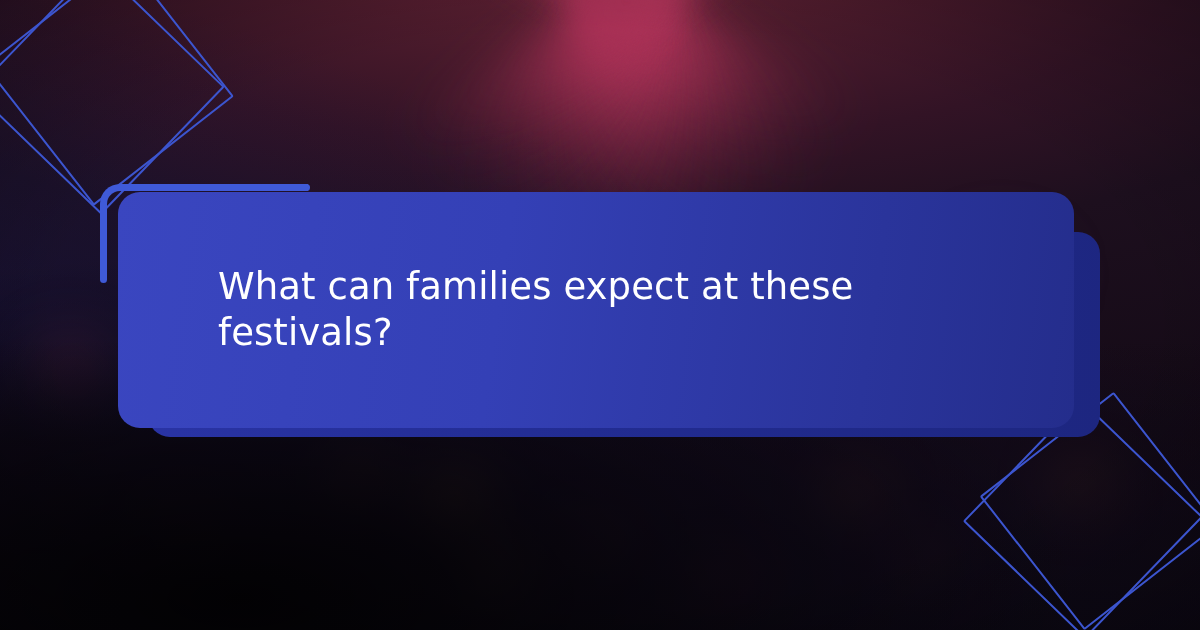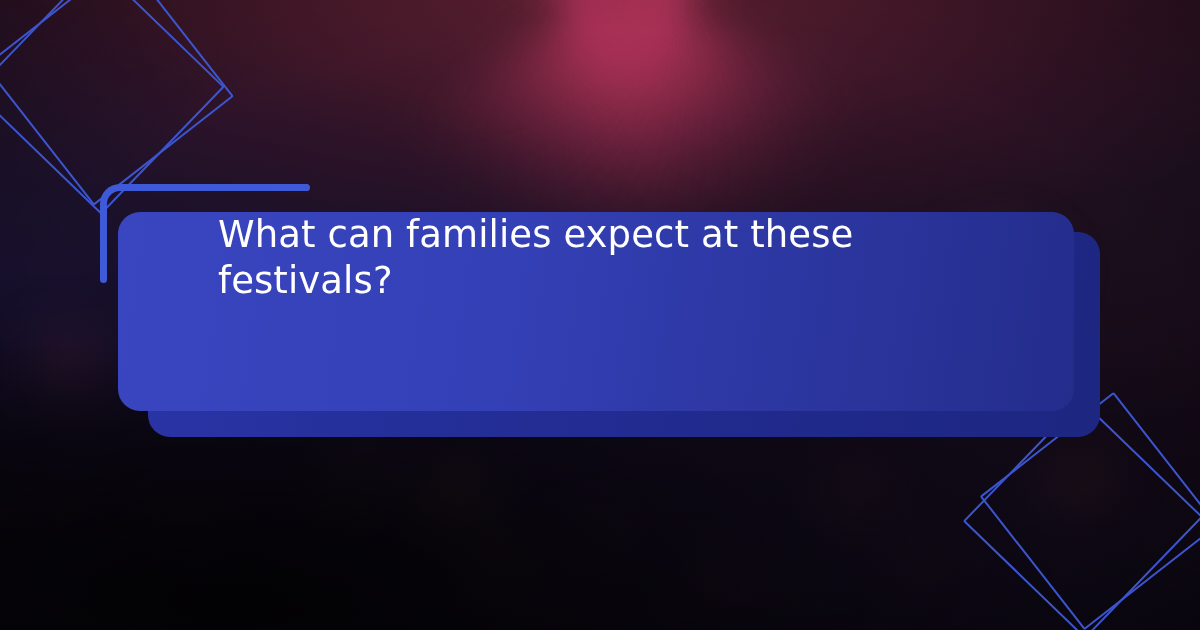--- a/index.html
+++ b/index.html
@@ -99,26 +99,26 @@
   .card-back {
     position:absolute;
     left:148px; top:232px;
     width:952px; height:205px;
     border-radius:22px;
     background:linear-gradient(100deg, #2a34a6 0%, #222c92 48%, #1d2680 100%);
   }
 
   .card-front {
     position:absolute;
-    left:118px; top:212px;
-    width:956px; height:199px;
+    left:118px; top:192px;
+    width:956px; height:236px;
     border-radius:22px;
     background:linear-gradient(98deg, #3a46c0 0%, #3440b6 40%, #2a349b 78%, #242d8c 100%);
     display:flex;
-    align-items:flex-start;
+    align-items:center;
     padding:0 96px 0 100px;
   }
 
   .question {
     color:#ffffff;
     font-size:37px;
     line-height:1.25;
     font-weight:400;
     letter-spacing:.1px;
     font-family:"DejaVu Sans", sans-serif;

